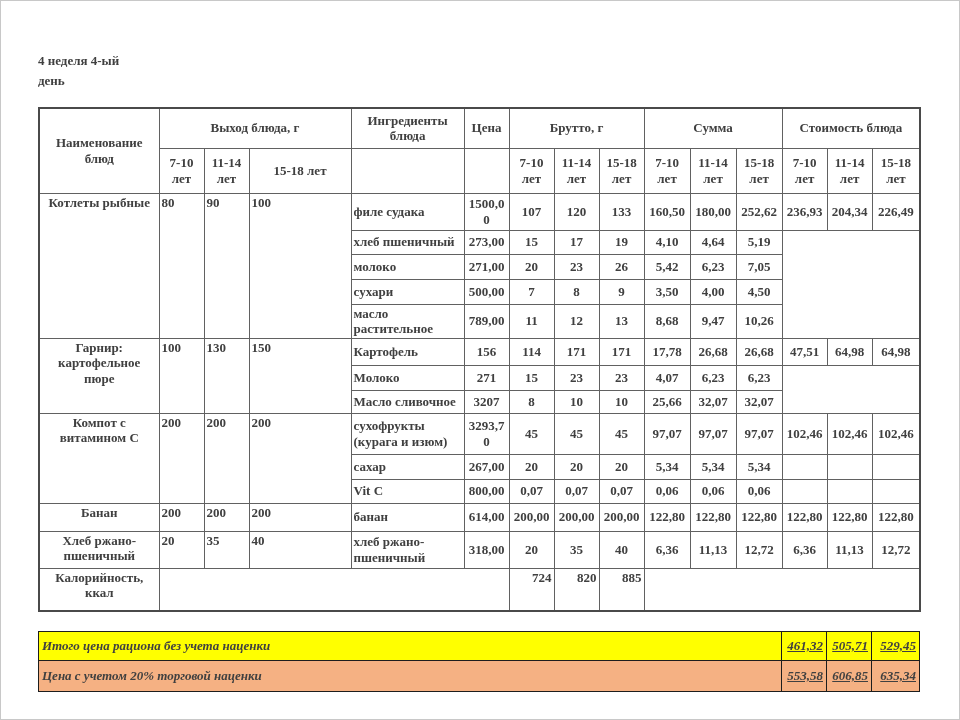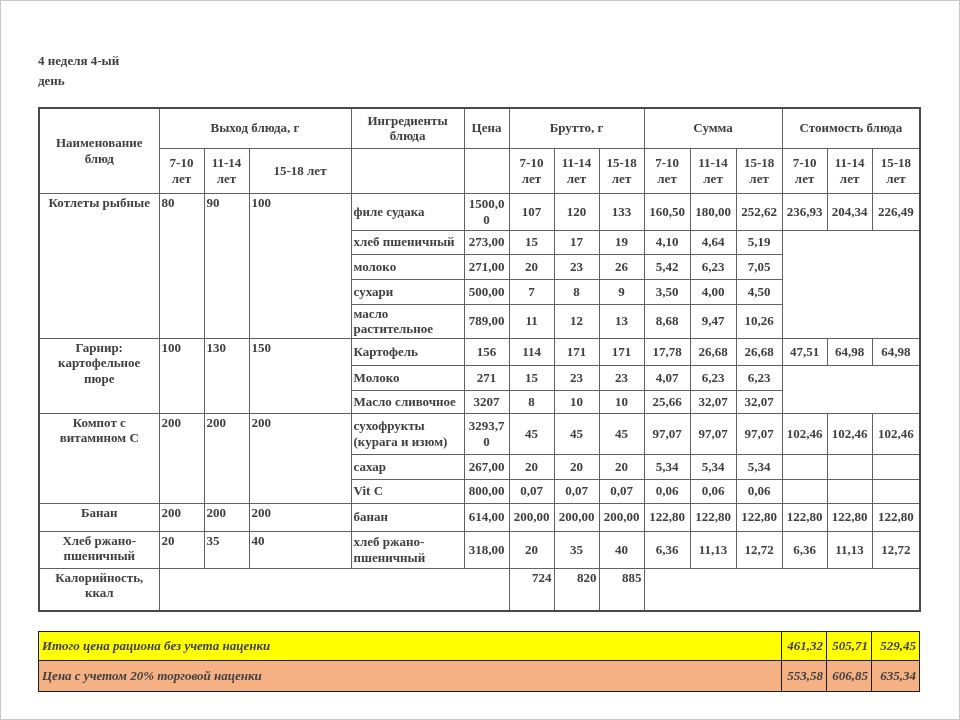--- a/index.html
+++ b/index.html
@@ -24,21 +24,21 @@
   td.num{text-align:center;vertical-align:middle;}
   td.rnum{text-align:right;vertical-align:middle;}
   table.summary{border-collapse:collapse;table-layout:fixed;width:881px;margin-top:19px;}
   table.summary td{
     border:1px solid #1d1d1d;font-weight:bold;font-style:italic;font-size:13px;
     padding:1px 3px;vertical-align:middle;
   }
   tr.row-yellow td{background:#FFFF00;}
   tr.row-orange td{background:#F5B183;}
   td.sum-label{text-align:left;}
-  td.sum-val{text-align:right;font-style:italic;}
+  td.sum-val{text-align:right;font-style:italic;text-decoration:underline;}
 </style>
 </head>
 <body>
 
 <div class="viewport">
  <div class="page">
   <div class="doc-title">4 неделя 4-ый день</div>
 
   <table class="menu">
    <colgroup>

